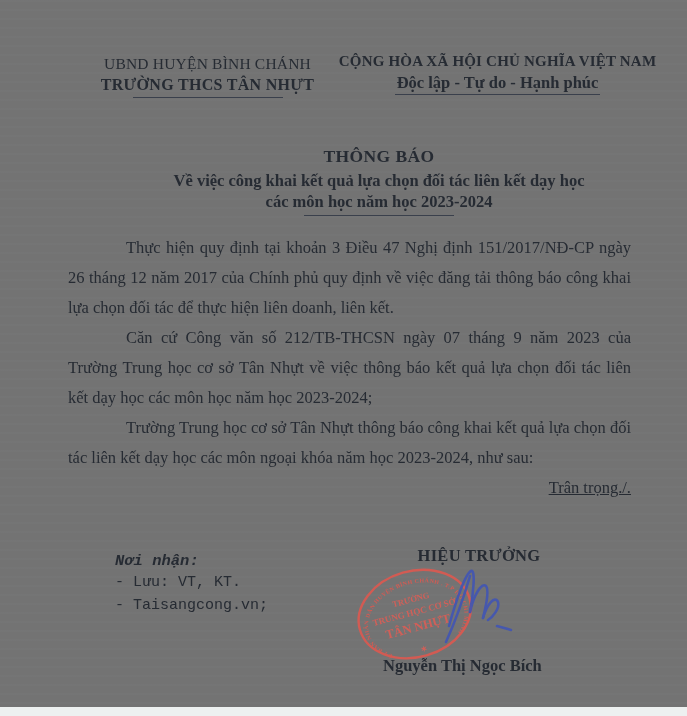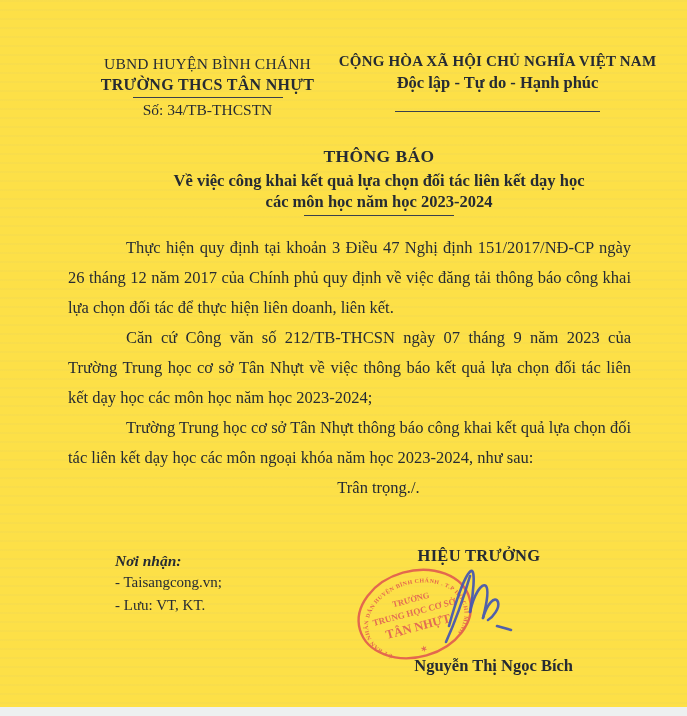--- a/index.html
+++ b/index.html
@@ -1,20 +1,20 @@
 <!DOCTYPE html>
 <html><head>
 <meta charset="utf-8">
 <style>
   * { margin:0; padding:0; box-sizing:border-box; }
   html,body { background:#ffffff; }
   .page {
     position:relative;
     width:687px; height:716px;
-    background:#fde047;
+    background:#737373;
     font-family:"Liberation Serif", serif;
     color:#262b33;
     overflow:hidden;
   }
   
   .page::before {
     content:""; position:absolute; inset:0; pointer-events:none;
     background:repeating-linear-gradient(180deg, rgba(150,160,165,0.045) 0 2px, rgba(255,255,255,0) 2px 9px);
   }
   .scan-band-bottom {
@@ -30,68 +30,67 @@
   .hdr-left .org { font-size:16px; font-weight:bold; letter-spacing:.3px; margin-top:3px; }
   .hdr-left .sep { width:150px; border-top:1.5px solid #3a404c; margin:3px auto 3px; }
   .hdr-left .doc-number { font-size:15.5px; }
 
   .hdr-right {
     position:absolute; left:330px; top:53px; width:335px; text-align:center;
   }
   .hdr-right .national1 { font-size:15px; font-weight:bold; letter-spacing:.2px; }
   .hdr-right .national2 {
     display:inline-block; font-size:16.5px; font-weight:bold; margin-top:3px;
-    padding:0 2px 18px; border-bottom:1.5px solid #3a404c;
+    padding:0 2px 1px; border-bottom:1.5px solid #3a404c;
   }
   .hdr-right .place-date { font-size:15.5px; font-style:italic; margin-top:4px; }
 
   
   .title-block {
     position:absolute; left:64px; top:146px; width:630px; text-align:center;
   }
   .title-block .heading { font-size:17.5px; font-weight:bold; letter-spacing:.4px; }
   .title-block .subject { font-size:16.5px; font-weight:bold; margin-top:3px; line-height:21px; }
   .title-block .sep { width:150px; border-top:1.5px solid #3a404c; margin:3px auto 0; }
 
   
   .body-text {
     position:absolute; left:68px; top:233px; width:563px;
     font-size:16.5px; line-height:30px; text-align:justify;
   }
   .body-text p { text-indent:58px; }
   .body-text .note { font-style:italic; text-align:left; }
-  .body-text .closing { text-align:center; }
+  .body-text .closing { text-align:right;text-decoration:underline; }
 
   
-  .recipients { position:absolute; left:115px; top:552px; }
+  .recipients { position:absolute; left:115px; top:552px;font-family:Liberation Mono, monospace; }
   .recipients .label { font-size:15.5px; font-weight:bold; font-style:italic; }
   .recipients .item { font-size:15px; line-height:21px; margin-top:2px; }
 
   .signer-role {
     position:absolute; left:395px; top:546px; width:168px;
     font-size:16.5px; font-weight:bold; text-align:center; letter-spacing:.3px;
   }
   .signer-name {
     position:absolute; left:383px; top:656px; width:190px;
-    font-size:16.5px; font-weight:bold; text-align:right;
+    font-size:16.5px; font-weight:bold; text-align:left;
   }
 
   .stamp-svg { position:absolute; left:352px; top:564px; width:130px; height:102px; }
   .signature-svg { position:absolute; left:443px; top:562px; width:78px; height:88px; }
 </style>
 </head>
 <body>
 
 <div class="page">
 
   <div class="hdr-left">
     <div class="org-parent">UBND HUYỆN BÌNH CHÁNH</div>
     <div class="org">TRƯỜNG THCS TÂN NHỰT</div>
     <div class="sep"></div>
-    <div class="doc-number">Số: 34/TB-THCSTN</div>
   </div>
 
   <div class="hdr-right">
     <div class="national1">CỘNG HÒA XÃ HỘI CHỦ NGHĨA VIỆT NAM</div>
     <div><span class="national2">Độc lập - Tự do - Hạnh phúc</span></div>
   </div>
 
   <div class="title-block">
     <div class="heading">THÔNG BÁO</div>
     <div class="subject">
@@ -103,22 +102,22 @@
 
   <div class="body-text">
     <p>Thực hiện quy định tại khoản 3 Điều 47 Nghị định 151/2017/NĐ-CP ngày 26 tháng 12 năm 2017 của Chính phủ quy định về việc đăng tải thông báo công khai lựa chọn đối tác để thực hiện liên doanh, liên kết.</p>
     <p>Căn cứ Công văn số 212/TB-THCSN ngày 07 tháng 9 năm 2023 của Trường Trung học cơ sở Tân Nhựt về việc thông báo kết quả lựa chọn đối tác liên kết dạy học các môn học năm học 2023-2024;</p>
     <p>Trường Trung học cơ sở Tân Nhựt thông báo công khai kết quả lựa chọn đối tác liên kết dạy học các môn ngoại khóa năm học 2023-2024, như sau:</p>
     <p class="closing">Trân trọng./.</p>
   </div>
 
   <div class="recipients">
     <div class="label">Nơi nhận:</div>
+    <div class="item">- Lưu: VT, KT.</div>
     <div class="item">- Taisangcong.vn;</div>
-    <div class="item">- Lưu: VT, KT.</div>
   </div>
 
   <div class="signer-role">HIỆU TRƯỞNG</div>
 
   <svg class="stamp-svg" viewBox="0 0 130 102" aria-hidden="true">
     <g transform="rotate(-16 63 51)" opacity="0.88">
       <ellipse cx="63" cy="50" rx="57" ry="43" fill="none" stroke="#e0584f" stroke-width="2.4"></ellipse>
       <path id="stamp-arc" d="M 31,83 A 49,36 0 1 1 95,83" fill="none"></path>
       <text font-size="5.6" font-weight="bold" fill="#e0584f" font-family="Liberation Serif, serif" letter-spacing="0.4">
         <textPath href="#stamp-arc" startOffset="0" textLength="196" lengthAdjust="spacingAndGlyphs">ỦY BAN NHÂN DÂN HUYỆN BÌNH CHÁNH . T.P HỒ CHÍ MINH</textPath>

